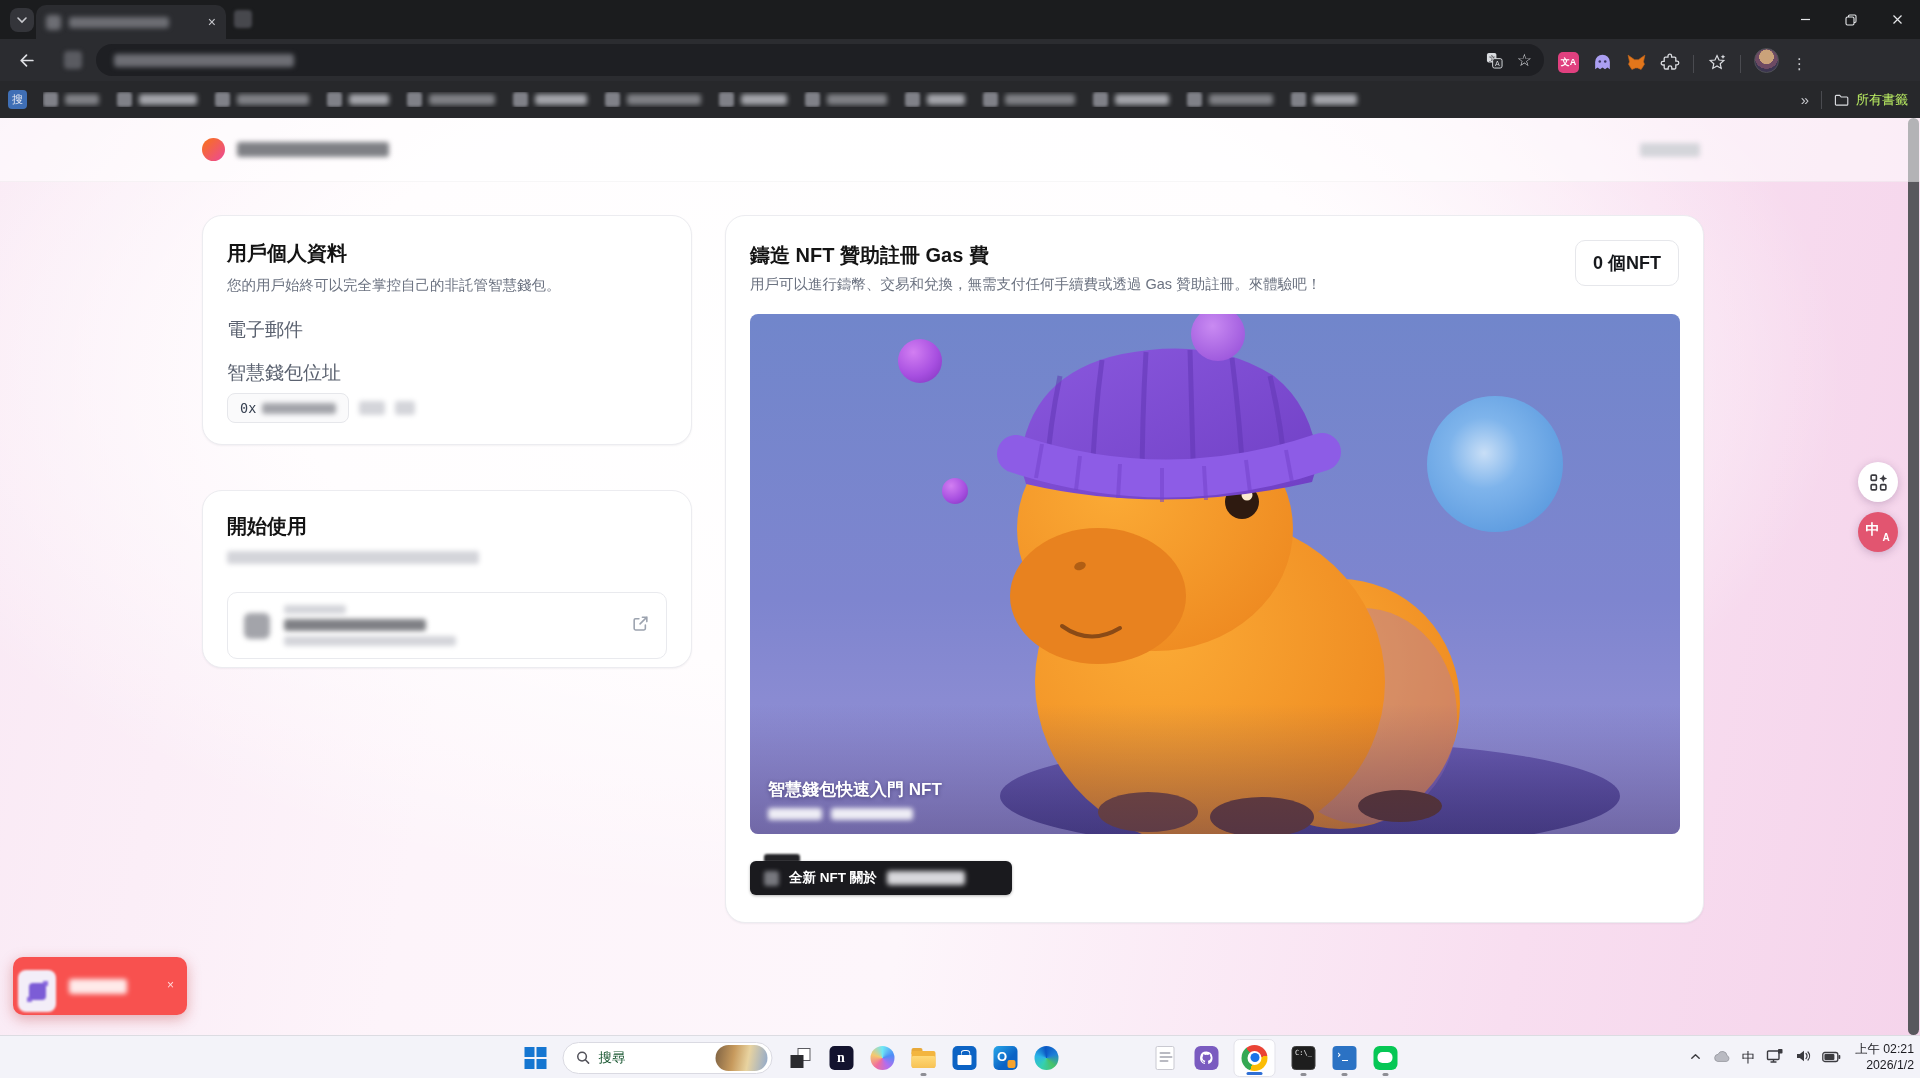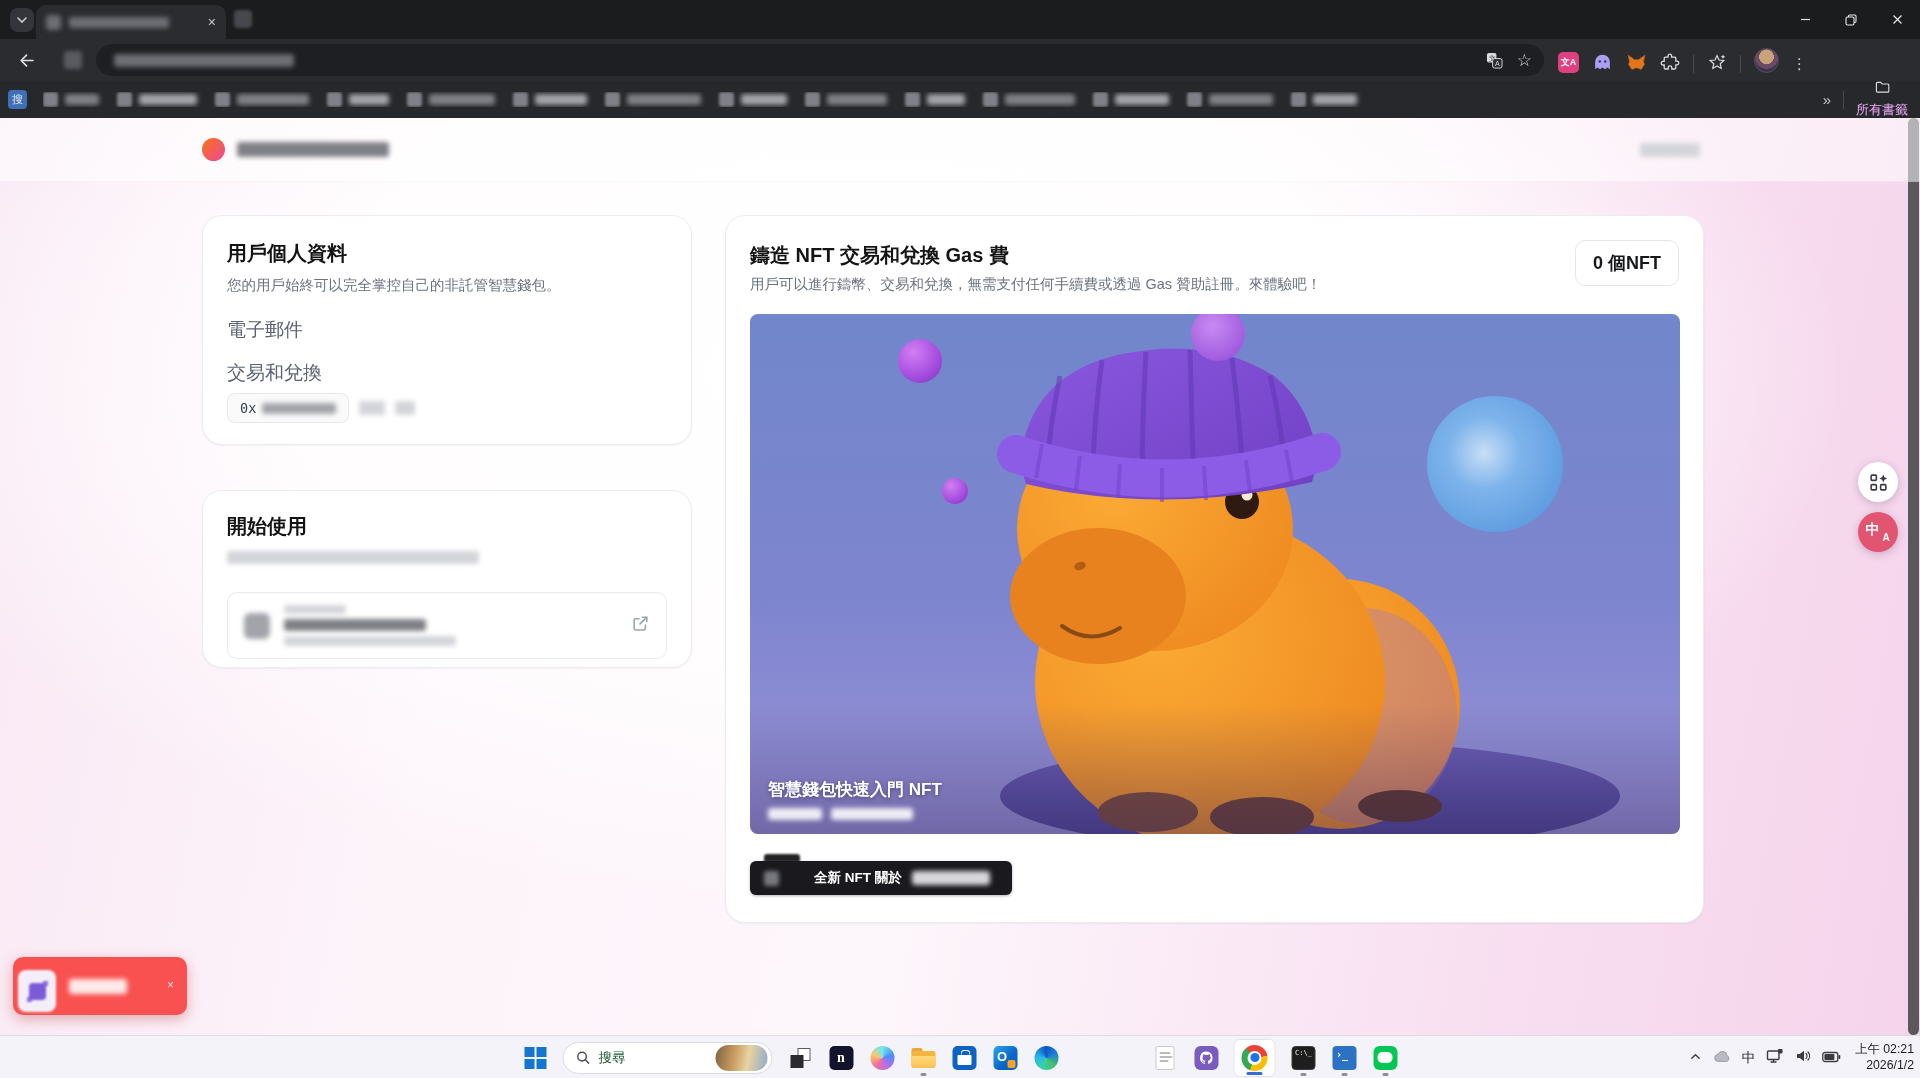--- a/index.html
+++ b/index.html
@@ -38,21 +38,21 @@
   .menu-dots{color:#c8c9cd;font-size:15px;letter-spacing:0;margin-right:14px;}
 
   .bookmarksbar{position:absolute;left:0;top:81px;width:1920px;height:37px;background:#27282b;display:flex;align-items:center;}
   .bm-fav{width:19px;height:19px;border-radius:4px;background:#3f6fb5;color:#e8eaf2;font-size:11px;display:flex;align-items:center;justify-content:center;margin-left:8px;flex:none;}
   .bm-items{display:flex;align-items:center;gap:18px;margin-left:16px;width:1540px;overflow:hidden;}
   .bm-item{display:flex;align-items:center;gap:7px;flex:none;}
   .bm-ico{width:15px;height:15px;border-radius:3px;background:#808188;filter:blur(1.8px);}
   .bm-txt{height:11px;}
   .bm-right{margin-left:auto;display:flex;align-items:center;gap:12px;margin-right:12px;}
   .bm-overflow{color:#c8c9cd;font-size:15px;}
-  .allbm{display:flex;align-items:center;gap:7px;color:#f0abfc;font-size:13px;flex-direction:column;}
+  .allbm{display:flex;align-items:center;gap:7px;color:#bef264;font-size:13px;}
 
   
   .pagearea{position:absolute;left:0;top:118px;width:1920px;height:917px;
     background:radial-gradient(ellipse 52% 58% at 44% 28%, #ffffff 0%, #fffdfe 55%, rgba(255,255,255,0) 100%),
                linear-gradient(100deg,#f9e8f4 0%,#fdf4fa 26%,#fdf6fb 50%,#f8def0 80%,#f5d4eb 100%);}
   .page-scrollbar{position:absolute;right:1px;top:0;width:11px;height:917px;background:#58585d;border-radius:6px;}
   .site-header{position:absolute;left:0;top:0;width:1920px;height:64px;display:flex;align-items:center;background:rgba(255,255,255,.55);border-bottom:1px solid rgba(0,0,0,.03);}
   .brand{display:flex;align-items:center;gap:12px;margin-left:202px;}
   .brand-logo{width:23px;height:23px;border-radius:50%;background:linear-gradient(135deg,#f97316,#ec4899);}
   .brand-name{width:152px;height:15px;}
@@ -78,21 +78,21 @@
   .nft-desc{font-size:14.5px;color:#6b7280;margin-top:6px;}
   .nft-badge{position:absolute;right:0;top:-2px;width:104px;height:46px;border:1px solid #e6e7eb;border-radius:10px;background:#fff;display:flex;align-items:center;justify-content:center;font-size:18px;font-weight:bold;color:#16181c;}
   .nft-image{position:relative;margin-top:20px;width:930px;height:520px;border-radius:8px;overflow:hidden;}
   .nft-image svg{display:block;}
   .img-overlay{position:absolute;left:18px;bottom:14px;color:#fff;}
   .img-overlay .t{font-size:17px;font-weight:bold;text-shadow:0 1px 4px rgba(20,10,60,.45);}
   .img-overlay .sub{display:flex;gap:9px;margin-top:7px;}
   .mint-wrap{position:relative;margin-top:27px;width:262px;}
   .mint-tab{position:absolute;left:14px;top:-7px;width:36px;height:8px;background:#232327;border-radius:3px 3px 0 0;filter:blur(1px);}
   .mint-btn{position:relative;width:262px;height:34px;background:#1a1a1e;border-radius:6px;display:flex;align-items:center;gap:10px;padding:0 14px;box-shadow:0 1px 3px rgba(0,0,0,.3);}
-  .mint-btn .lbl{color:#fff;font-size:13.5px;font-weight:600;white-space:nowrap;margin-left:25px;}
+  .mint-btn .lbl{color:#fff;font-size:13.5px;font-weight:600;white-space:nowrap;}
   .mint-ico{width:15px;height:15px;border-radius:3px;background:#77787e;filter:blur(2px);}
 
   .float-btn{position:absolute;width:40px;height:40px;border-radius:50%;box-shadow:0 2px 8px rgba(80,40,90,.25);display:flex;align-items:center;justify-content:center;margin-left:45px;}
   .fb1{right:22px;top:344px;background:#fff;}
   .fb2{right:22px;top:394px;background:#e25570;color:#fff;}
   .fb2 .zh{font-size:14px;font-weight:bold;position:relative;top:-3px;left:-2px;}
   .fb2 .la{font-size:10px;font-weight:bold;position:relative;top:4px;left:1px;}
 
   .toast{position:absolute;left:13px;top:839px;width:174px;height:58px;background:#f8514f;border-radius:10px;box-shadow:0 4px 14px rgba(180,40,40,.35);display:flex;align-items:center;}
   .toast-ico{position:absolute;left:5px;bottom:3px;width:38px;height:42px;background:#f3eef8;border-radius:8px;filter:blur(1px);display:flex;align-items:center;justify-content:center;}
@@ -306,21 +306,21 @@
       <span class="redact rd-light header-right"></span>
     </div>
 
     <div class="card card1">
       <div class="card-title">用戶個人資料</div>
       <div class="card-desc">您的用戶始終可以完全掌控自己的非託管智慧錢包。</div>
       <div style="margin-top:21px;">
         <div class="field-label">電子郵件</div>
       </div>
       <div style="margin-top:17px;">
-        <div class="field-label">交易和兌換</div>
+        <div class="field-label">智慧錢包位址</div>
         <div class="wallet-row">
           <span class="wallet-pill">
             <span class="wallet-prefix">0x</span>
             <span class="redact rd-mid" style="width:74px;height:11px;"></span>
           </span>
           <span class="redact rd-light" style="width:26px;height:14px;"></span>
           <span class="redact rd-light" style="width:20px;height:14px;"></span>
         </div>
       </div>
     </div>
@@ -338,21 +338,21 @@
         <span class="extlink">
           <svg width="19" height="19" viewBox="0 0 18 18">
               <path d="M7.5 4.5 H4.3 A1.3 1.3 0 0 0 3 5.8 v8 a1.3 1.3 0 0 0 1.3 1.3 h8 a1.3 1.3 0 0 0 1.3 -1.3 V10.5 M10.8 3 H15 v4.2 M15 3 L8.6 9.4" fill="none" stroke="#9ca3af" stroke-width="1.5" stroke-linecap="round" stroke-linejoin="round"></path>
             </svg>
         </span>
       </div>
     </div>
 
     <div class="card card3">
       <div class="nft-head">
-        <div class="card-title">鑄造 NFT 交易和兌換 Gas 費</div>
+        <div class="card-title">鑄造 NFT 贊助註冊 Gas 費</div>
         <div class="nft-desc">用戶可以進行鑄幣、交易和兌換，無需支付任何手續費或透過 Gas 贊助註冊。來體驗吧！</div>
         <div class="nft-badge">0 個NFT</div>
       </div>
 
       <div class="nft-image">
         <svg width="930" height="520" viewBox="0 0 930 520" preserveAspectRatio="none">
           <defs>
             <linearGradient id="sky" x1="0" y1="0" x2="0" y2="1">
               <stop offset="0" stop-color="#7186cb"></stop>
                 <stop offset="0.55" stop-color="#7e85cf"></stop>

